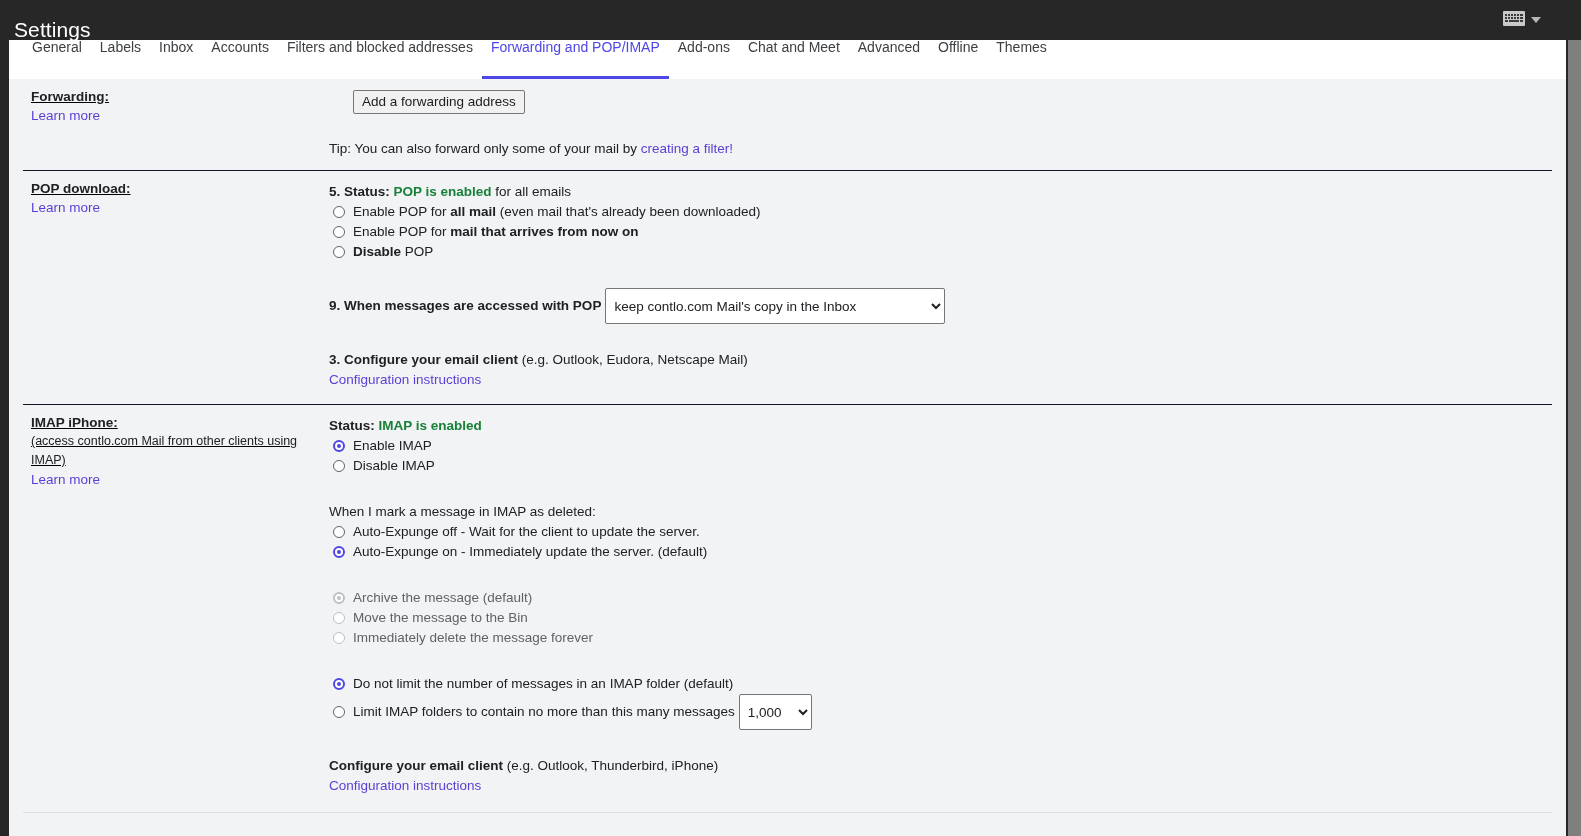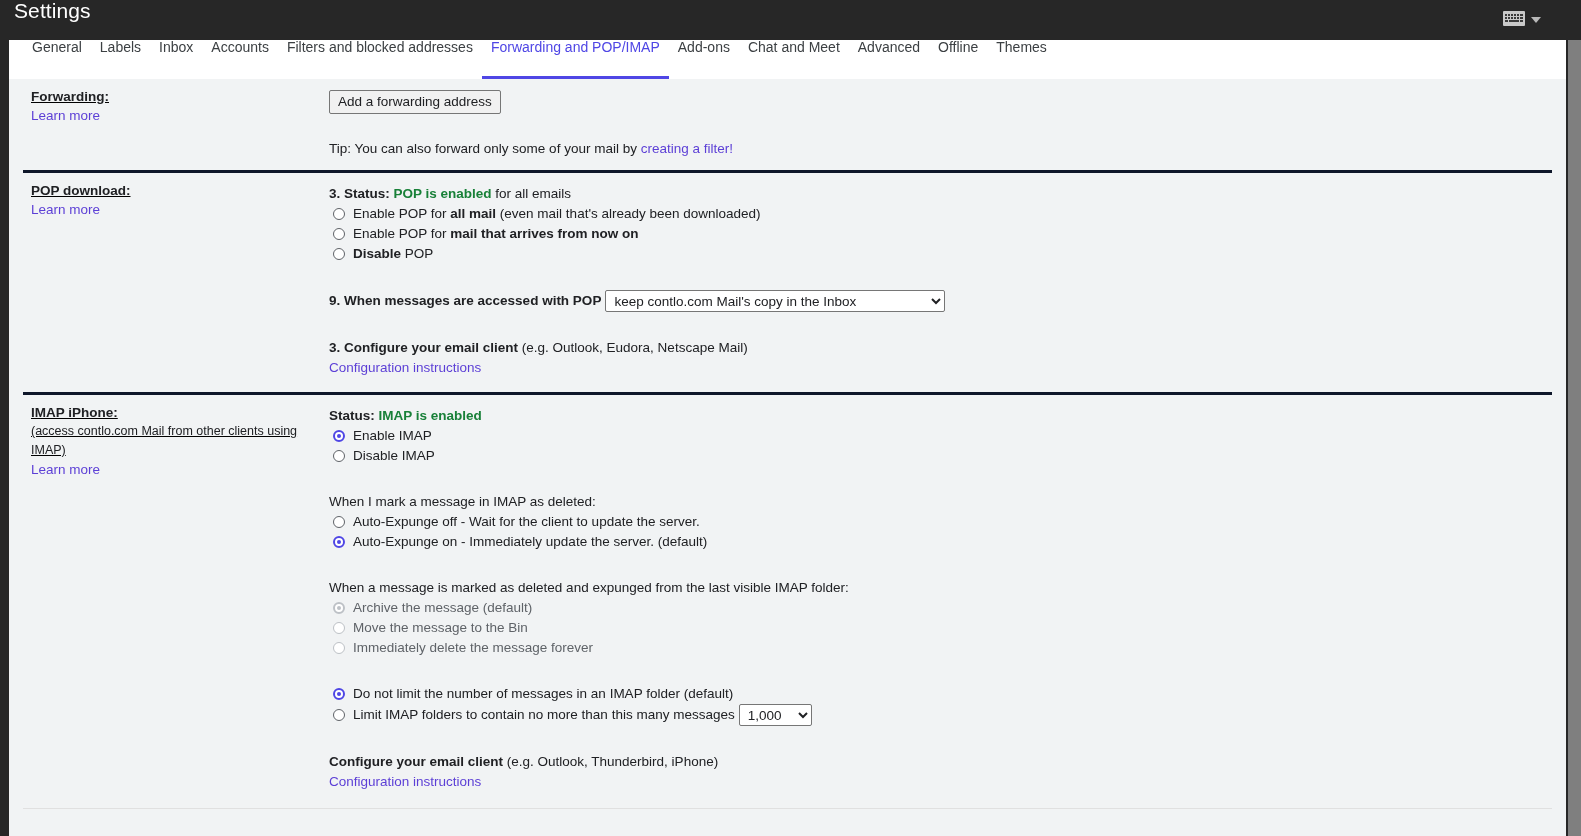--- a/index.html
+++ b/index.html
@@ -25,21 +25,21 @@
   }
 
   
   .titlebar {
     position: absolute;
     left: 0; top: 0;
     width: 1581px;
     height: 40px;
     background: #272727;
     display: flex;
-    align-items: flex-start;
+    align-items: flex-end;
     box-sizing: border-box;
   }
   .title-text {
     color: #ffffff;
     font-size: 21px;
     font-weight: 400;
     margin-left: 14px;
     letter-spacing: .1px;
     line-height: 1;
   }
@@ -126,21 +126,21 @@
   .content {
     position: relative;
     background: #f1f3f4;
     height: 757px;
     box-sizing: border-box;
   }
 
   .section {
     display: flex;
     padding: 0;
-    border-top: 3px solid #0f172a;
+    border-top: 1px solid #0f172a;
     margin: 0 14px 0 14px;
   }
   .section.first {
     border-top: none;
     margin-top: 0;
   }
   .col-left {
     width: 303px;
     flex: 0 0 303px;
     padding-top: 8px;
@@ -179,20 +179,21 @@
   .btn {
     font-family: "Liberation Sans", sans-serif;
     font-size: 13.5px;
     color: #202124;
     background: #f1f1f1;
     border: 1px solid #767676;
     border-radius: 2px;
     padding: 3px 8px;
     line-height: 16px;
     cursor: pointer;
+    margin-left: 24px;
   }
   .btn:disabled,
   .btn.disabled {
     color: #a8a8a8;
     border-color: #c8c8c8;
     background: #f1f1f1;
     cursor: default;
   }
 
   .tip {
@@ -275,21 +276,21 @@
   .inline-row b { font-weight: bold; }
 
   select.sel {
     font-family: "Liberation Sans", sans-serif;
     font-size: 13.5px;
     color: #202124;
     background: #ffffff;
     border: 1px solid #767676;
     border-radius: 2px;
     padding: 2px 4px;
-    height: 22px;
+    height: 36px;
     box-sizing: border-box;
     cursor: pointer;
   }
   .sel-pop { width: 340px; margin-left: 4px; }
   .sel-limit { width: 73px; margin-left: 4px; }
 
   
   .footer {
     border-top: 1px solid #e0e0e0;
     margin: 0 14px;
@@ -369,21 +370,21 @@
       </div>
 
       <div class="section" style="padding-bottom:14px;">
         <div class="col-left">
           <div class="lbl-bold">POP download:</div>
           <a class="link">Learn more</a>
         </div>
         <div class="col-right">
 
           <div class="statusline">
-            <b>3. Status: </b><span class="green">POP is enabled</span><span> for all emails</span>
+            <b>5. Status: </b><span class="green">POP is enabled</span><span> for all emails</span>
           </div>
 
           <div class="radio-row">
             <span class="radio"></span>
             <span class="radio-label"><span>Enable POP for </span><b>all mail</b><span> (even mail that's already been downloaded)</span></span>
           </div>
           <div class="radio-row">
             <span class="radio"></span>
             <span class="radio-label"><span>Enable POP for </span><b>mail that arrives from now on</b><span></span></span>
           </div>
@@ -438,21 +439,20 @@
             <span class="radio"></span>
             <span class="radio-label">Auto-Expunge off - Wait for the client to update the server.</span>
           </div>
           <div class="radio-row">
             <span class="radio checked"></span>
             <span class="radio-label">Auto-Expunge on - Immediately update the server. (default)</span>
           </div>
 
           <div class="spacer-lg"></div>
 
-          <div class="block-title">When a message is marked as deleted and expunged from the last visible IMAP folder:</div>
           <div class="radio-row">
             <span class="radio checked disabled"></span>
             <span class="radio-label dim">Archive the message (default)</span>
           </div>
           <div class="radio-row">
             <span class="radio disabled"></span>
             <span class="radio-label dim">Move the message to the Bin</span>
           </div>
           <div class="radio-row">
             <span class="radio disabled"></span>

